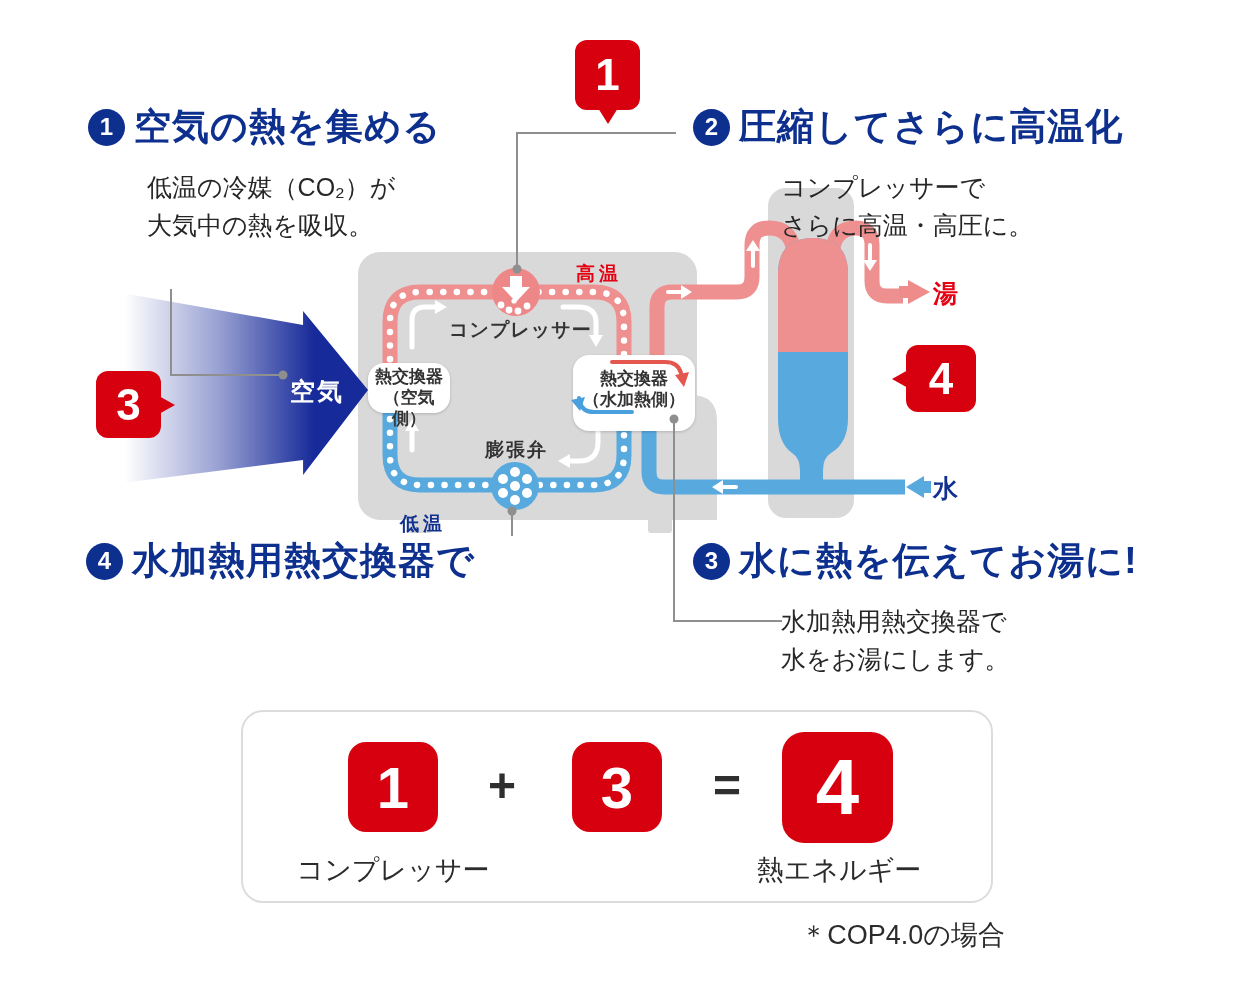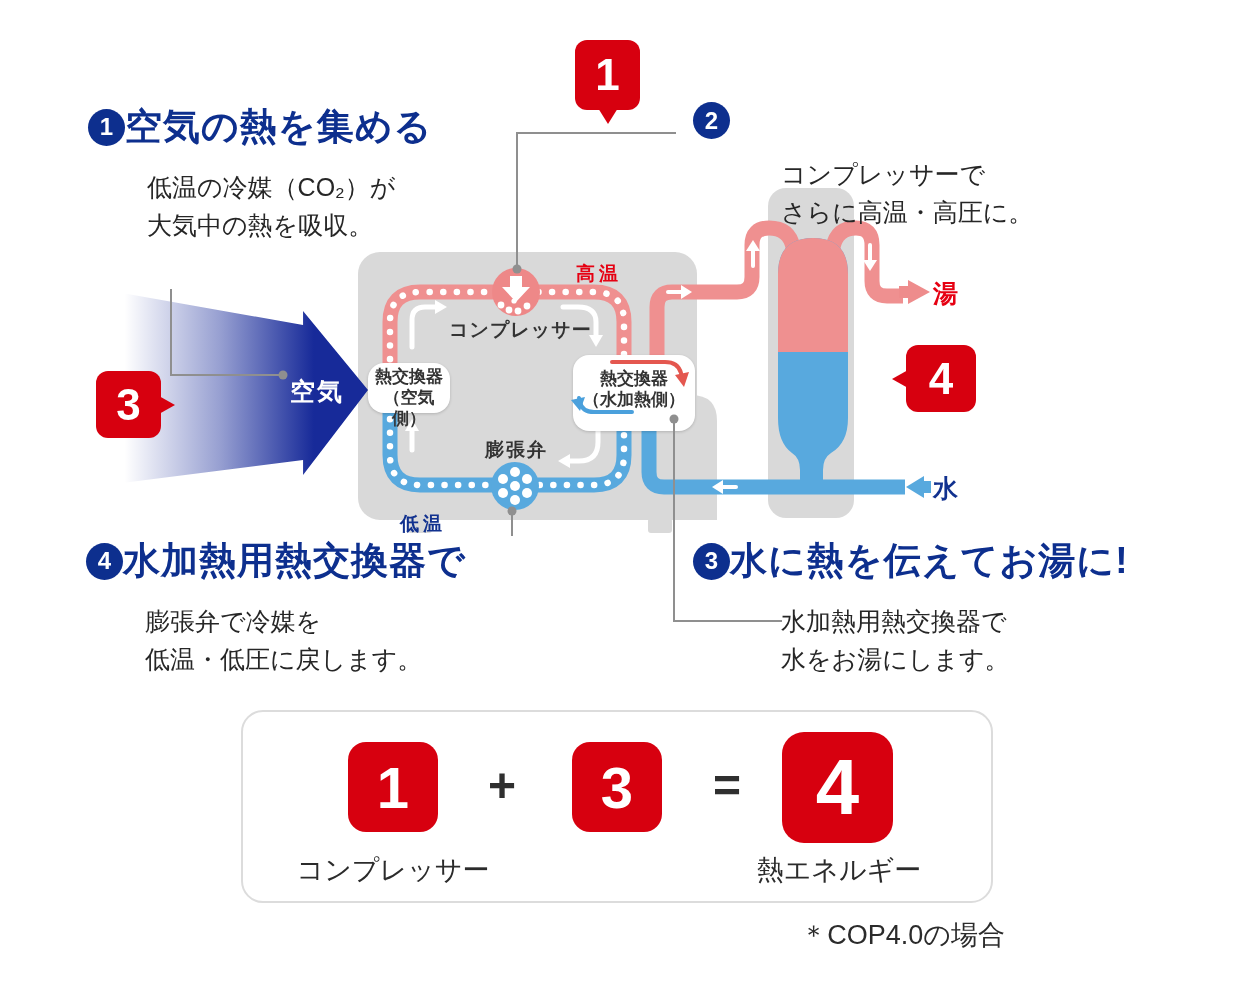--- a/index.html
+++ b/index.html
@@ -41,21 +41,21 @@
   .tail{position:absolute;width:0;height:0;}
   .tail-down{left:23px;bottom:-14px;border-left:10px solid transparent;border-right:10px solid transparent;border-top:16px solid #d7000f;}
   .tail-right{right:-14px;top:25px;border-top:9px solid transparent;border-bottom:9px solid transparent;border-left:16px solid #d7000f;}
   .tail-left{left:-14px;top:25px;border-top:9px solid transparent;border-bottom:9px solid transparent;border-right:16px solid #d7000f;}
   .step{z-index:5;}
   .step-head{display:flex;align-items:center;}
   .num-circle{
     width:37px;height:37px;border-radius:50%;background:#0d2f8e;color:#fff;flex:0 0 37px;
     display:flex;align-items:center;justify-content:center;font-size:24px;font-weight:bold;
   }
-  .step-title{color:#0d2f8e;font-size:37px;font-weight:bold;letter-spacing:1px;white-space:nowrap;}
+  .step-title{margin-left:9px;color:#0d2f8e;font-size:37px;font-weight:bold;letter-spacing:1px;white-space:nowrap;}
   .step-desc{margin-top:16px;color:#262626;font-size:25px;line-height:38px;white-space:nowrap;}
   .desc-left{margin-left:59px;}
   .desc-right{margin-left:88px;}
   .eq-panel{
     z-index:5;left:241px;top:710px;width:752px;height:193px;background:#fff;
     border:2px solid #dcdcdc;border-radius:22px;box-sizing:border-box;
   }
   .eq-sq{
     position:absolute;background:#d7000f;border-radius:18px;color:#fff;font-weight:bold;
     display:flex;align-items:center;justify-content:center;
@@ -221,35 +221,32 @@
     </div>
     <div class="step-desc desc-left">
       <div>低温の冷媒（CO₂）が</div>
       <div>大気中の熱を吸収。</div>
     </div>
   </div>
 
   <div class="abs step" style="left:693px;top:102px;">
     <div class="step-head">
       <div class="num-circle">2</div>
+      <div class="step-title">圧縮してさらに高温化</div>
     </div>
     <div class="step-desc desc-right">
       <div>コンプレッサーで</div>
       <div>さらに高温・高圧に。</div>
     </div>
   </div>
 
   <div class="abs step" style="left:86px;top:536px;">
     <div class="step-head">
       <div class="num-circle">4</div>
       <div class="step-title">水加熱用熱交換器で</div>
-    </div>
-    <div class="step-desc desc-left">
-      <div>膨張弁で冷媒を</div>
-      <div>低温・低圧に戻します。</div>
     </div>
   </div>
 
   <div class="abs step" style="left:693px;top:536px;">
     <div class="step-head">
       <div class="num-circle">3</div>
       <div class="step-title">水に熱を伝えてお湯に!</div>
     </div>
     <div class="step-desc desc-right">
       <div>水加熱用熱交換器で</div>

